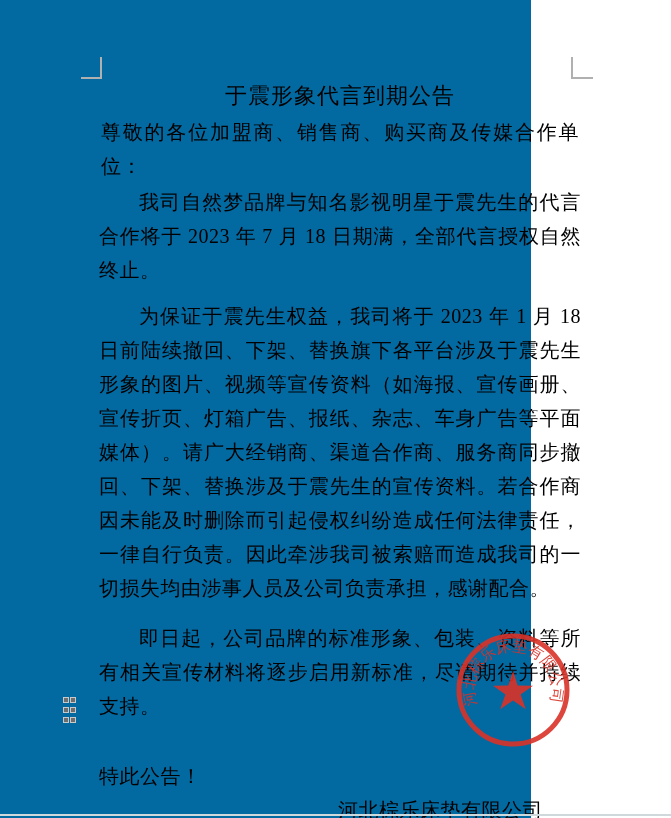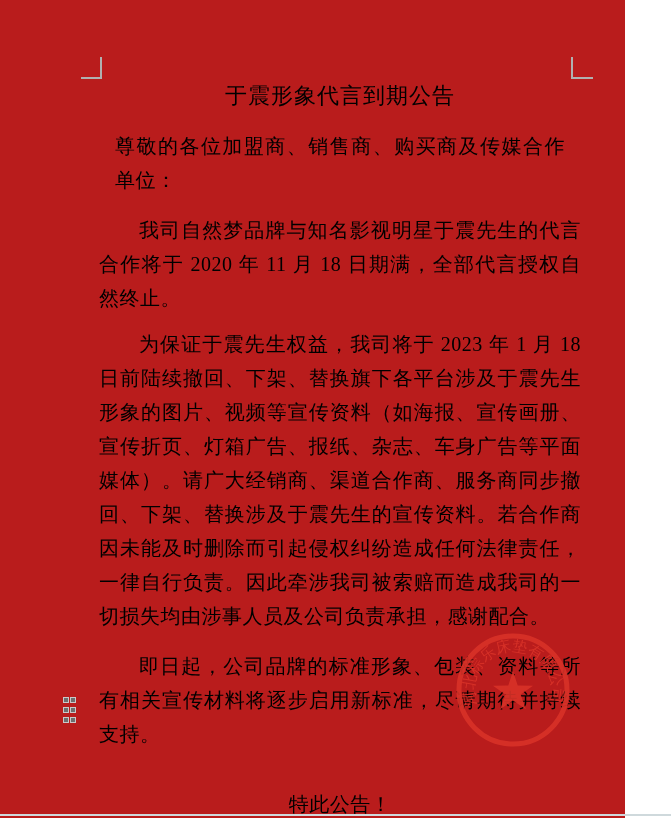--- a/index.html
+++ b/index.html
@@ -4,21 +4,21 @@
 <style>
   html, body { margin:0; padding:0; }
   body {
     width:671px; height:818px;
     background:#ffffff;
     font-family:"Liberation Serif","DejaVu Serif",serif;
     color:#000;
     position:relative;
     overflow:hidden;
   }
-  .page { position:absolute; left:0; top:0; width:625px; height:818px; background:#b91c1c; }
+  .page { position:absolute; left:0; top:0; width:531px; height:818px; background:#0369a1; }
 
   
   .crop-tl {
     position:absolute; left:81px; top:57px; width:19px; height:20px;
     border-right:2px solid #b0b0b0; border-bottom:2px solid #b0b0b0;
   }
   .crop-tr {
     position:absolute; left:571px; top:57px; width:20px; height:20px;
     border-left:2px solid #b0b0b0; border-bottom:2px solid #b0b0b0;
   }
@@ -26,25 +26,25 @@
   .content {
     position:absolute; left:99px; top:79px; width:482px;
     font-size:20px; line-height:34px;
     text-align:justify; text-justify:inter-ideograph;
     letter-spacing:0.5px;
   }
   .doc-title {
     font-size:22px; font-weight:normal;
     text-align:center; margin:0; line-height:34px; letter-spacing:1px;
   }
-  .salutation { margin:16px; }
+  .salutation { margin:2px; }
   .para { margin:0; text-indent:2em; }
   .para.p2 { margin-top:12px; }
   .para.p3 { margin-top:16px; }
-  .closing { margin:36px 0 0 0; text-align:center; }
+  .closing { margin:36px 0 0 0; text-align:left; }
   .sig-company { margin:0; text-align:right; padding-right:38px; }
 
   
   .seal {
     position:absolute; left:454px; top:631px; width:118px; height:118px;
     opacity:0.9; pointer-events:none;
   }
 
   
   .drag-handle {
@@ -63,21 +63,21 @@
 <body>
 
 <div class="page">
 
   <div class="crop-tl"></div>
   <div class="crop-tr"></div>
 
   <div class="content">
     <h1 class="doc-title">于震形象代言到期公告</h1>
     <p class="salutation">尊敬的各位加盟商、销售商、购买商及传媒合作单位：</p>
-    <p class="para p1">我司自然梦品牌与知名影视明星于震先生的代言合作将于 2020 年 11 月 18 日期满，全部代言授权自然终止。</p>
+    <p class="para p1">我司自然梦品牌与知名影视明星于震先生的代言合作将于 2023 年 7 月 18 日期满，全部代言授权自然终止。</p>
     <p class="para p2">为保证于震先生权益，我司将于 2023 年 1 月 18 日前陆续撤回、下架、替换旗下各平台涉及于震先生形象的图片、视频等宣传资料（如海报、宣传画册、宣传折页、灯箱广告、报纸、杂志、车身广告等平面媒体）。请广大经销商、渠道合作商、服务商同步撤回、下架、替换涉及于震先生的宣传资料。若合作商因未能及时删除而引起侵权纠纷造成任何法律责任，一律自行负责。因此牵涉我司被索赔而造成我司的一切损失均由涉事人员及公司负责承担，感谢配合。</p>
     <p class="para p3">即日起，公司品牌的标准形象、包装、资料等所有相关宣传材料将逐步启用新标准，尽请期待并持续支持。</p>
     <p class="closing">特此公告！</p>
     <p class="sig-company">河北棕乐床垫有限公司</p>
 
   </div>
 
   <svg class="seal" viewBox="0 0 118 118" xmlns="http://www.w3.org/2000/svg">
     <circle cx="59" cy="59" r="54" fill="none" stroke="#d93228" stroke-width="5"></circle>
     <polygon fill="#d93228" points="59,40 54.3,54.5 39,54.8 51.4,63.5 46.2,78.2 59,69.5 71.8,78.2 66.6,63.5 79,54.8 63.7,54.5"></polygon>

